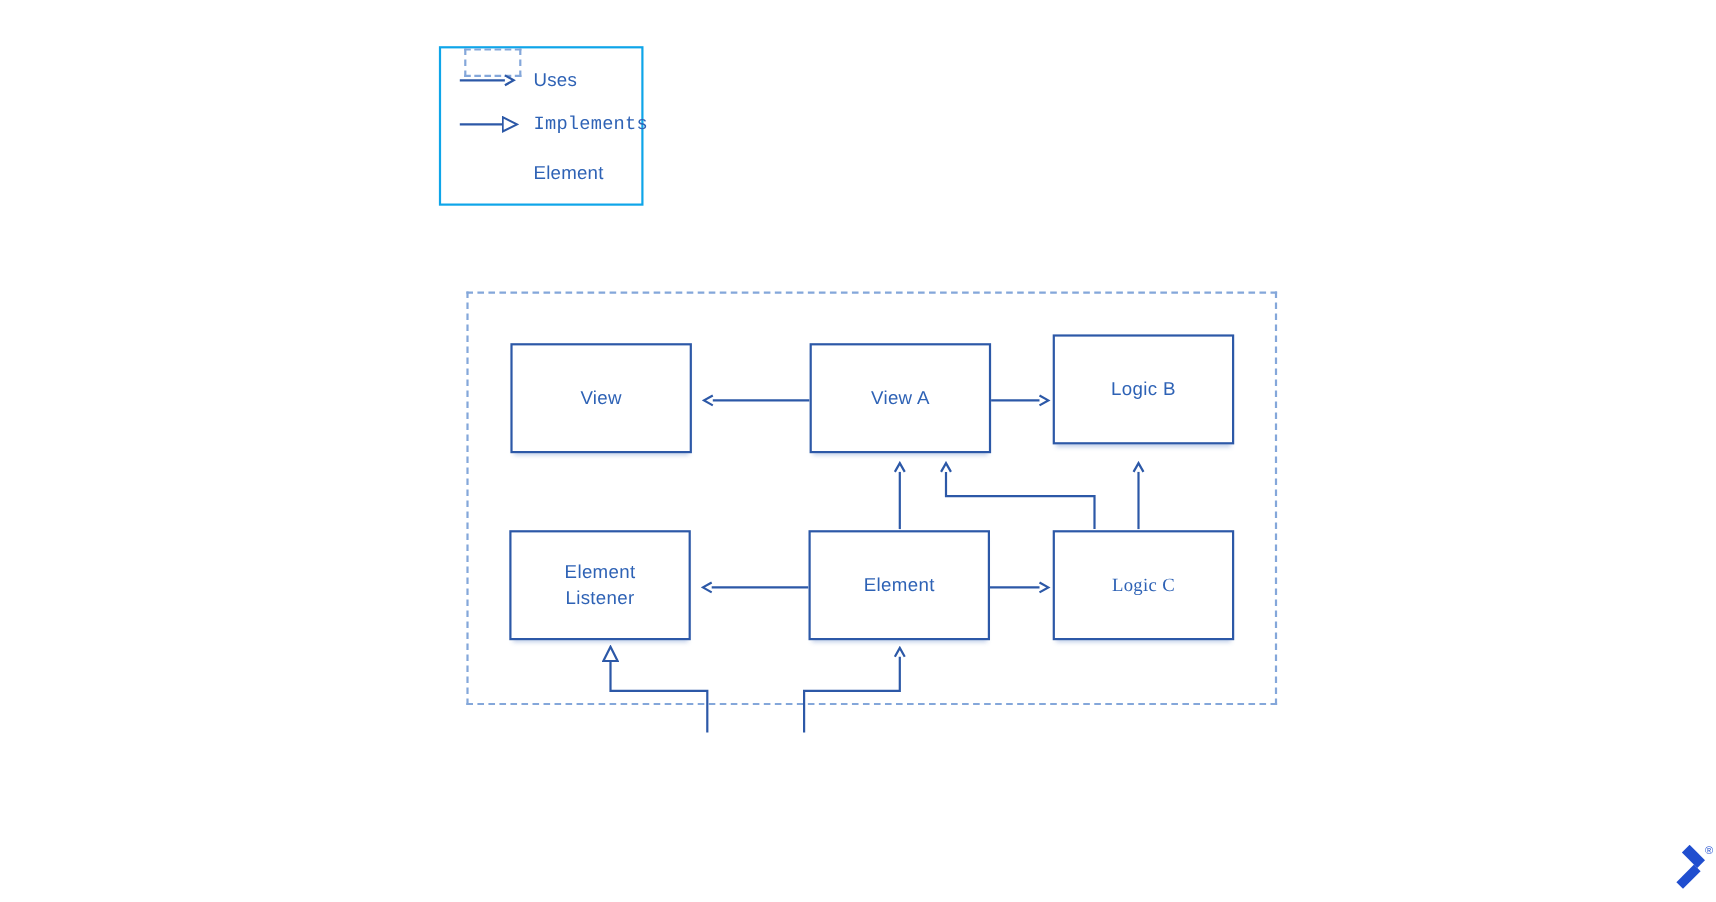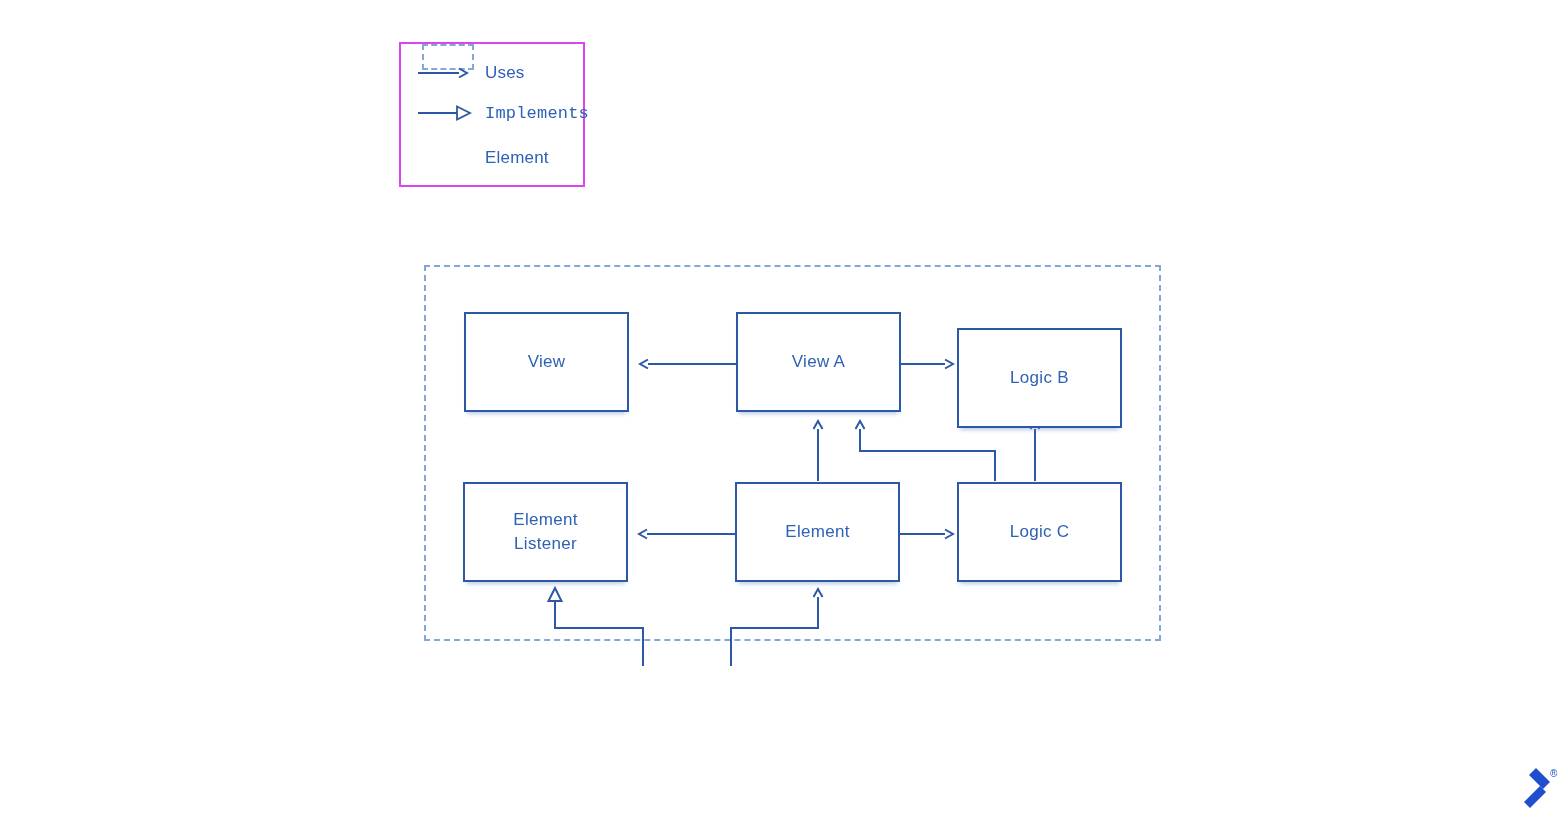--- a/index.html
+++ b/index.html
@@ -1,21 +1,21 @@
 <!DOCTYPE html>
 <html><head>
 <meta charset="utf-8">
 <style>
   html,body{margin:0;padding:0;background:#ffffff;}
   body{font-family:"Liberation Sans","DejaVu Sans",sans-serif;}
   .canvas{position:relative;width:1560px;height:820px;background:#ffffff;overflow:hidden;}
 
   
   .legend{position:absolute;left:399px;top:42px;width:186px;height:145px;
-          border:2px solid #d946ef;box-sizing:border-box;background:#ffffff;padding-left:21px;}
+          border:2px solid #0ea5e9;box-sizing:border-box;background:#ffffff;padding-left:21px;}
   .legend .licon{position:absolute;}
   .legend .llabel{position:absolute;font-size:17px;color:#2e62b5;line-height:20px;letter-spacing:.2px;}
   .licon-uses{left:16px;top:23px;}
   .llabel-uses{left:84px;top:19px;}
   .licon-impl{left:16px;top:61px;}
   .llabel-impl{left:84px;top:60px;font-family:Liberation Mono, monospace;}
   .licon-elem{left:16px;top:100px;width:52px;height:26px;border:2px dashed #84a7da;box-sizing:border-box;}
   .llabel-elem{left:84px;top:104px;}
 
   
@@ -88,31 +88,31 @@
     <path d="M643,666 V628 H555 V601" marker-end="url(#tri)"></path>
     <path d="M731,666 V628 H818 V597" marker-end="url(#chev)"></path>
   </svg>
 
   <div class="node" style="left:464px;top:312px;">
     <span>View</span>
   </div>
   <div class="node" style="left:736px;top:312px;">
     <span>View A</span>
   </div>
-  <div class="node" style="left:957px;top:328px;">
+  <div class="node" style="left:957px;top:304px;">
     <span>Logic B</span>
   </div>
   <div class="node" style="left:463px;top:482px;">
     <span>Element
 Listener</span>
   </div>
   <div class="node" style="left:735px;top:482px;">
     <span>Element</span>
   </div>
-  <div class="node" style="left:957px;top:482px;">
+  <div class="node" style="left:957px;top:482px;font-family:Liberation Serif, serif;">
     <span>Logic C</span>
   </div>
 
   <div class="logo">
     <svg width="30" height="46" viewBox="0 0 30 46">
       <polygon points="14,0 28,14 21,21 7,7" fill="#204ecf"></polygon>
       <polygon points="18,18 24,24 8,40 2,34" fill="#204ecf"></polygon>
     </svg>
     <span class="rmark">®</span>
   </div>

